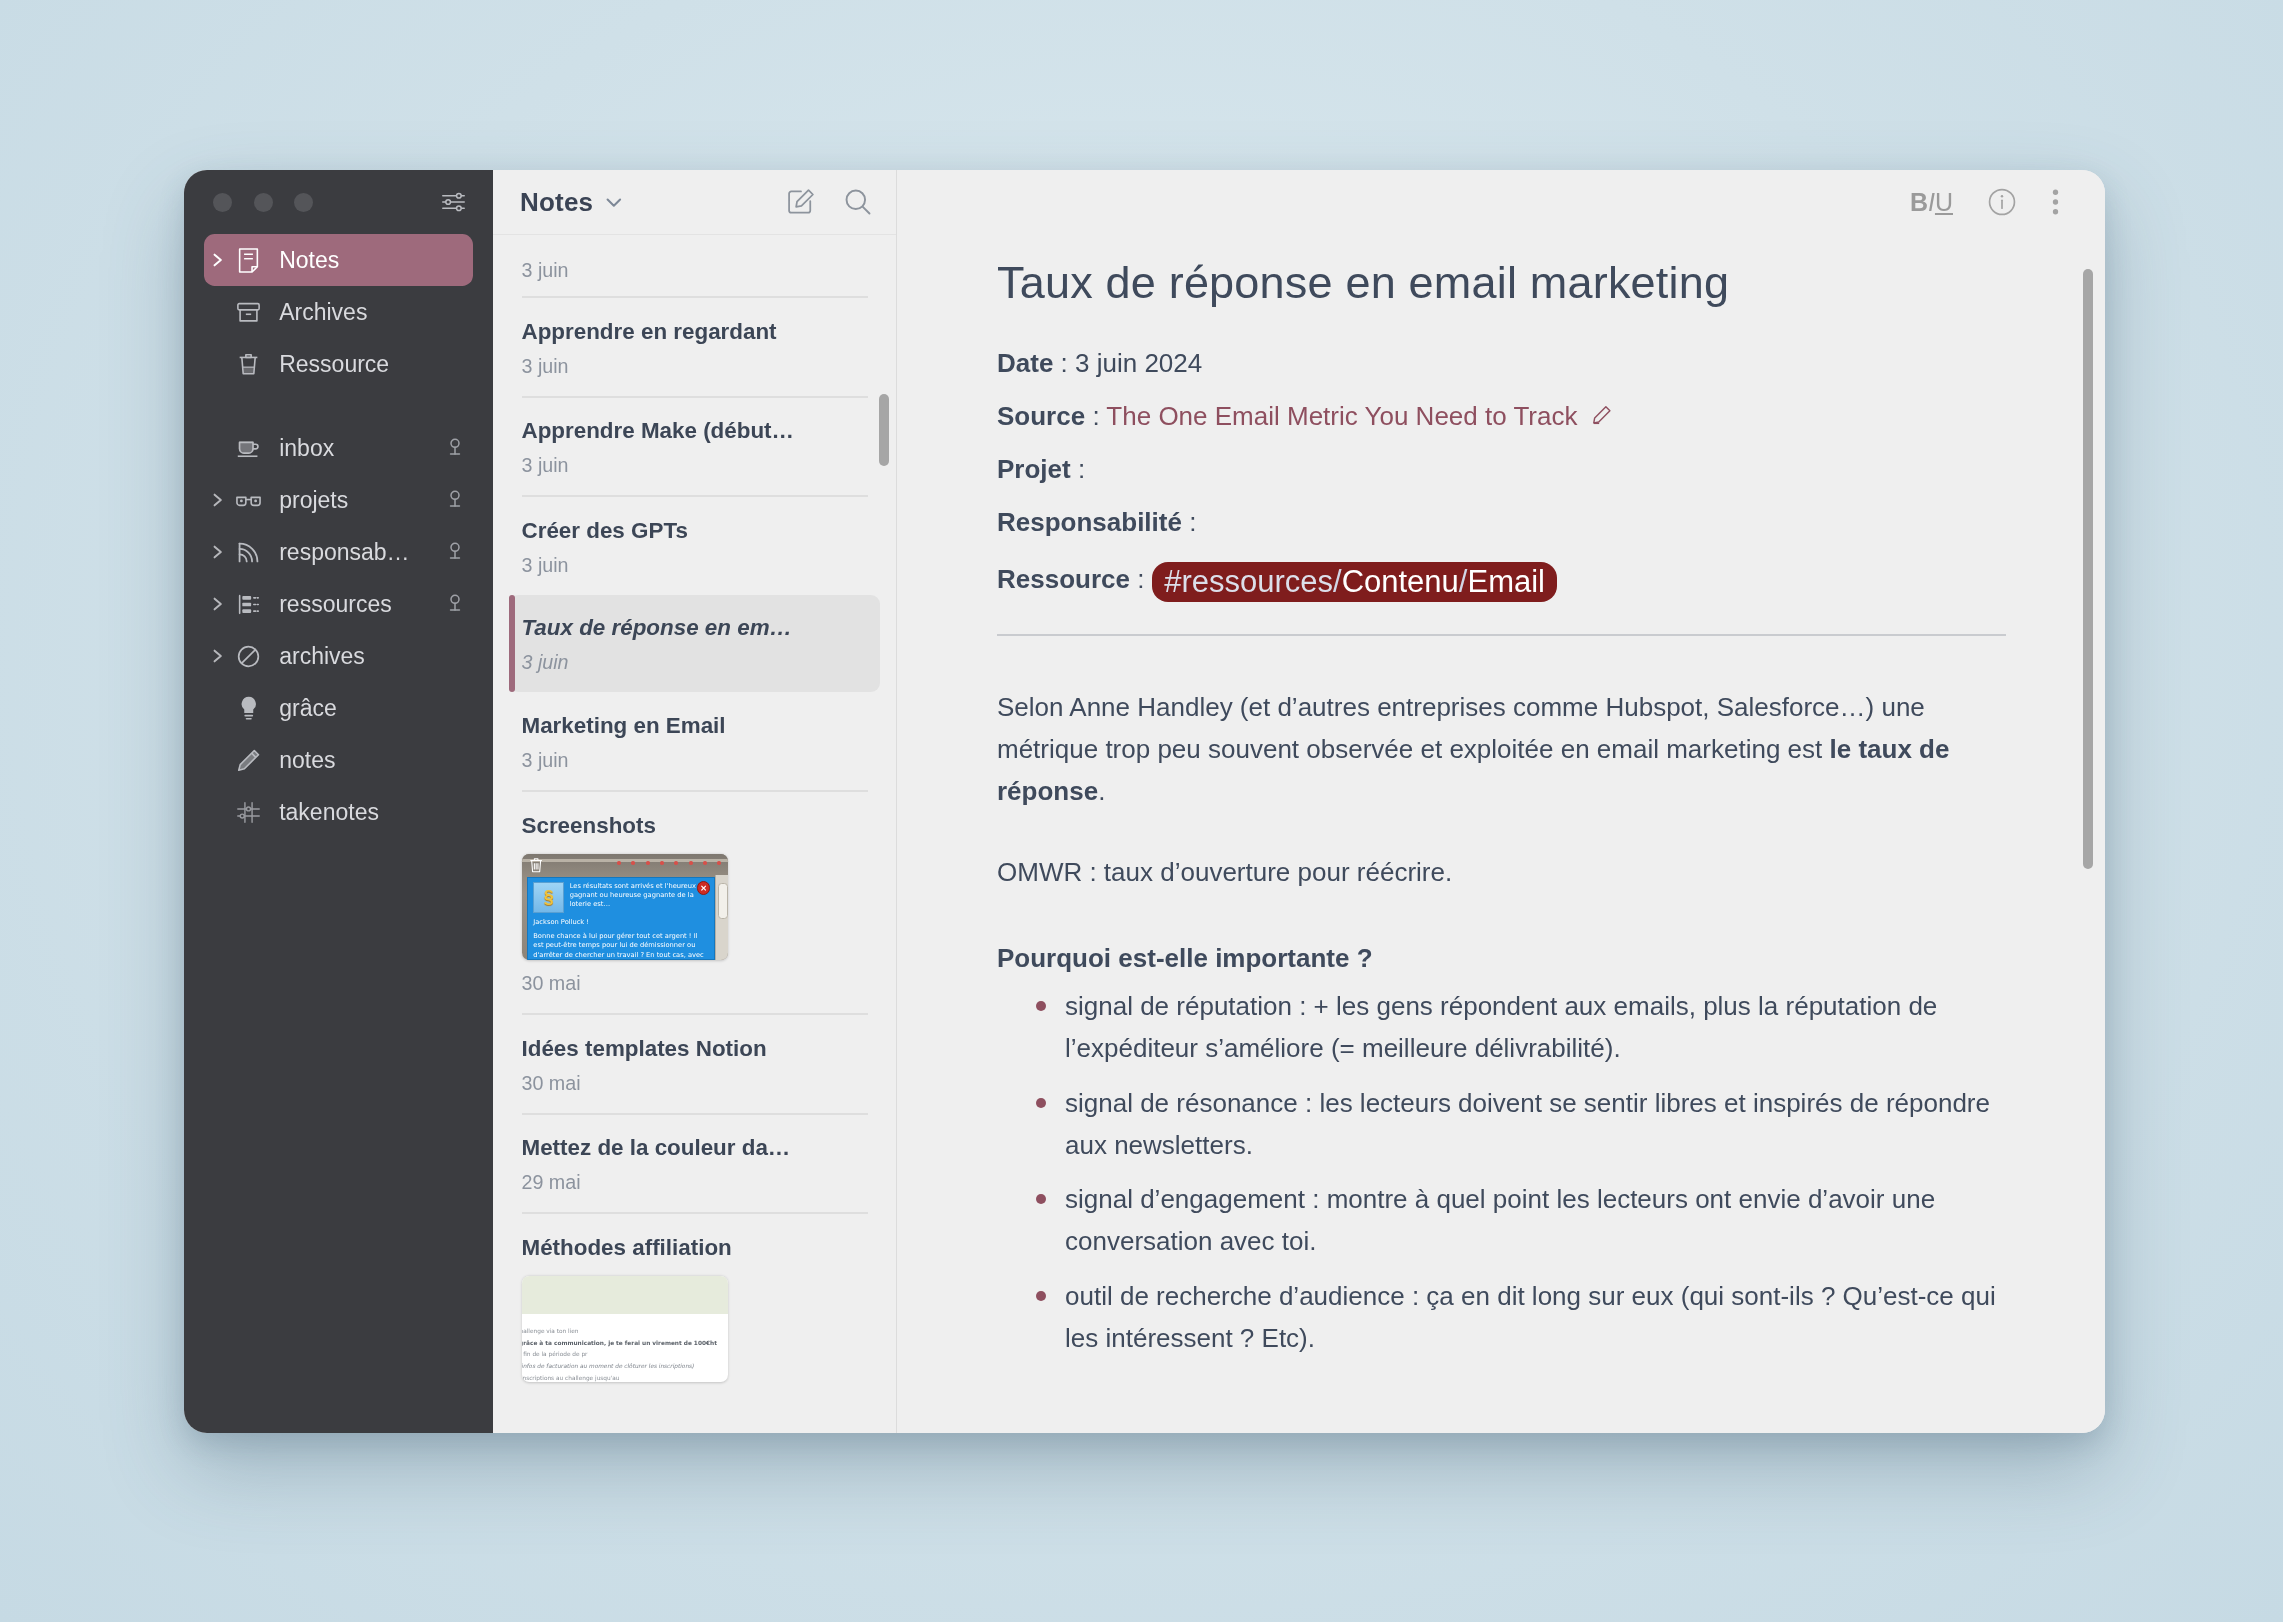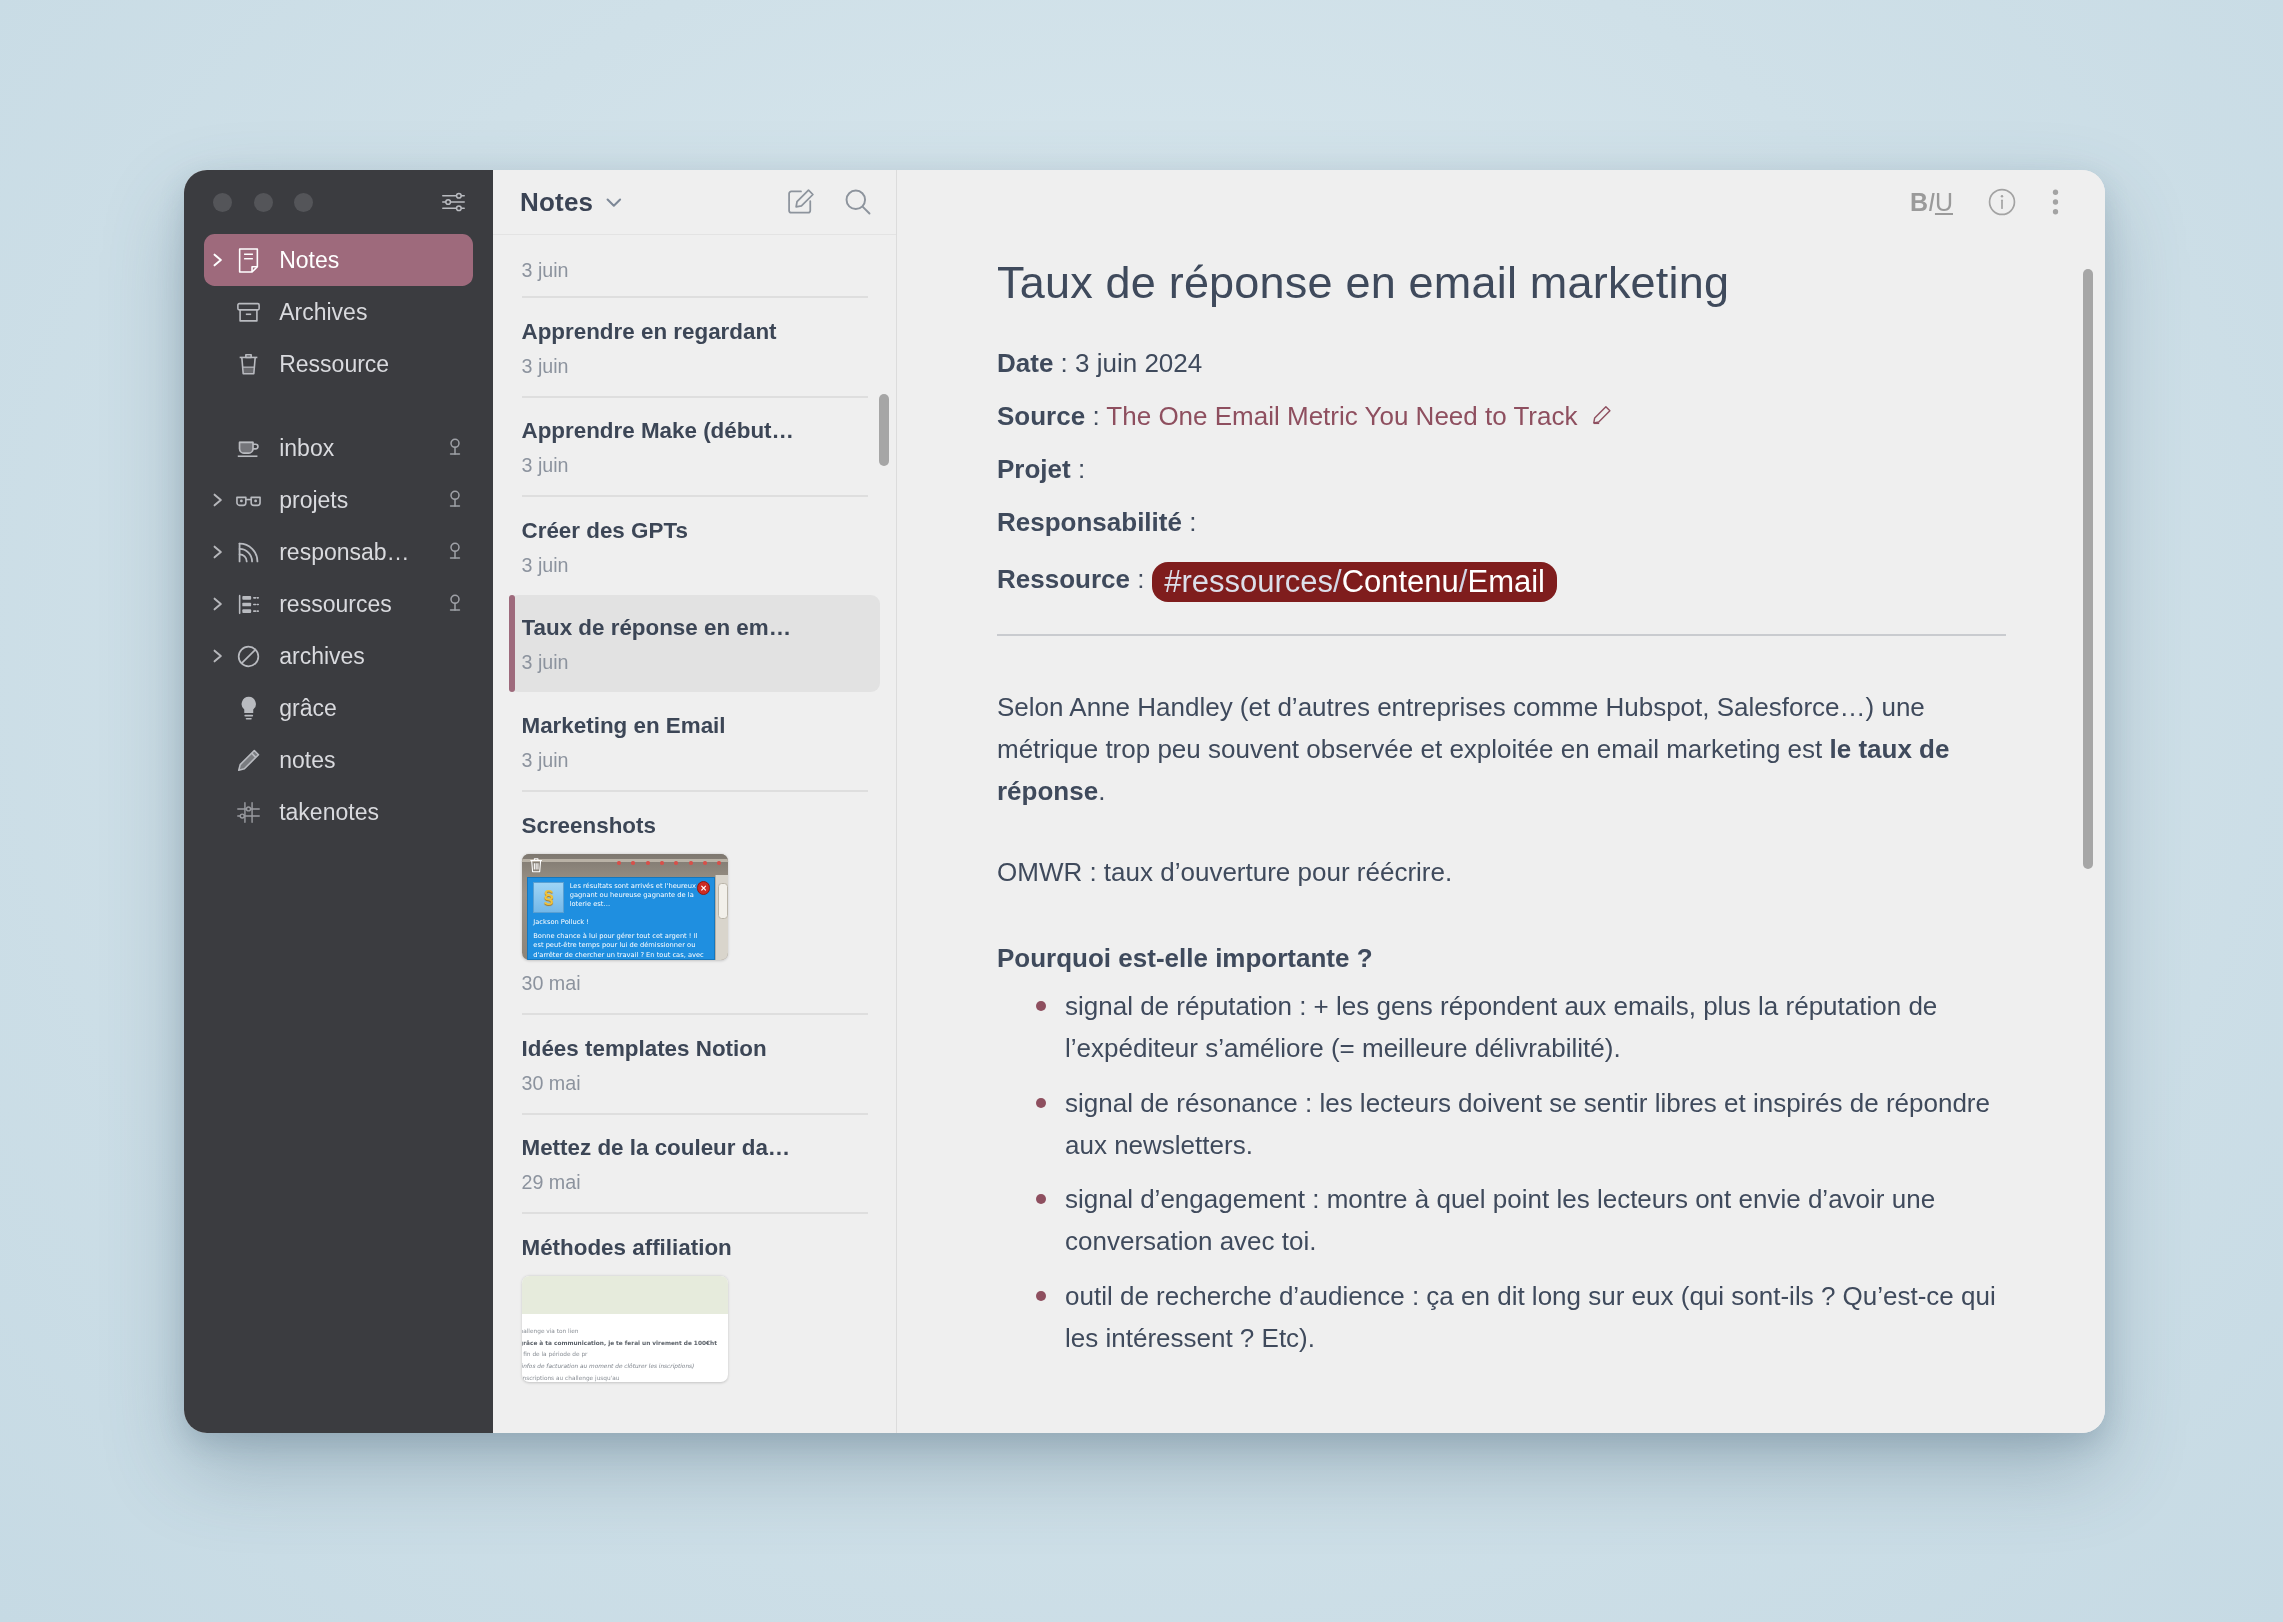--- a/index.html
+++ b/index.html
@@ -107,21 +107,21 @@
     position: relative;
   }
   .nl-item .nl-pad { padding: 19.7px 12.5px 18px 12.5px; }
   .nl-item .nl-name {
     font-size: 22.4px; font-weight: 700; color: #3c4656;
     white-space: nowrap; overflow: hidden; line-height: 1.25;
   }
   .nl-item .nl-date { font-size: 19.7px; color: #8c939e; margin-top: 9px; }
   .nl-sep { height: 1.8px; background: #dedede; margin: 0 12.5px; }
   .nl-item.selected {
-    background: #e2e2e2; border-radius: 9px;
+    background: #e2e2e2; border-radius: 9px; font-style: italic;
   }
   .nl-item.selected::before {
     content: ""; position: absolute; left: 0; top: 0; bottom: 0;
     width: 6.3px; background: #9e6a7c; border-radius: 3.6px;
   }
   .nl-thumb {
     margin: 10.7px 12.5px 0 12.5px;
     width: 206px; height: 106px;
     border-radius: 7.2px; overflow: hidden;
     position: relative;

